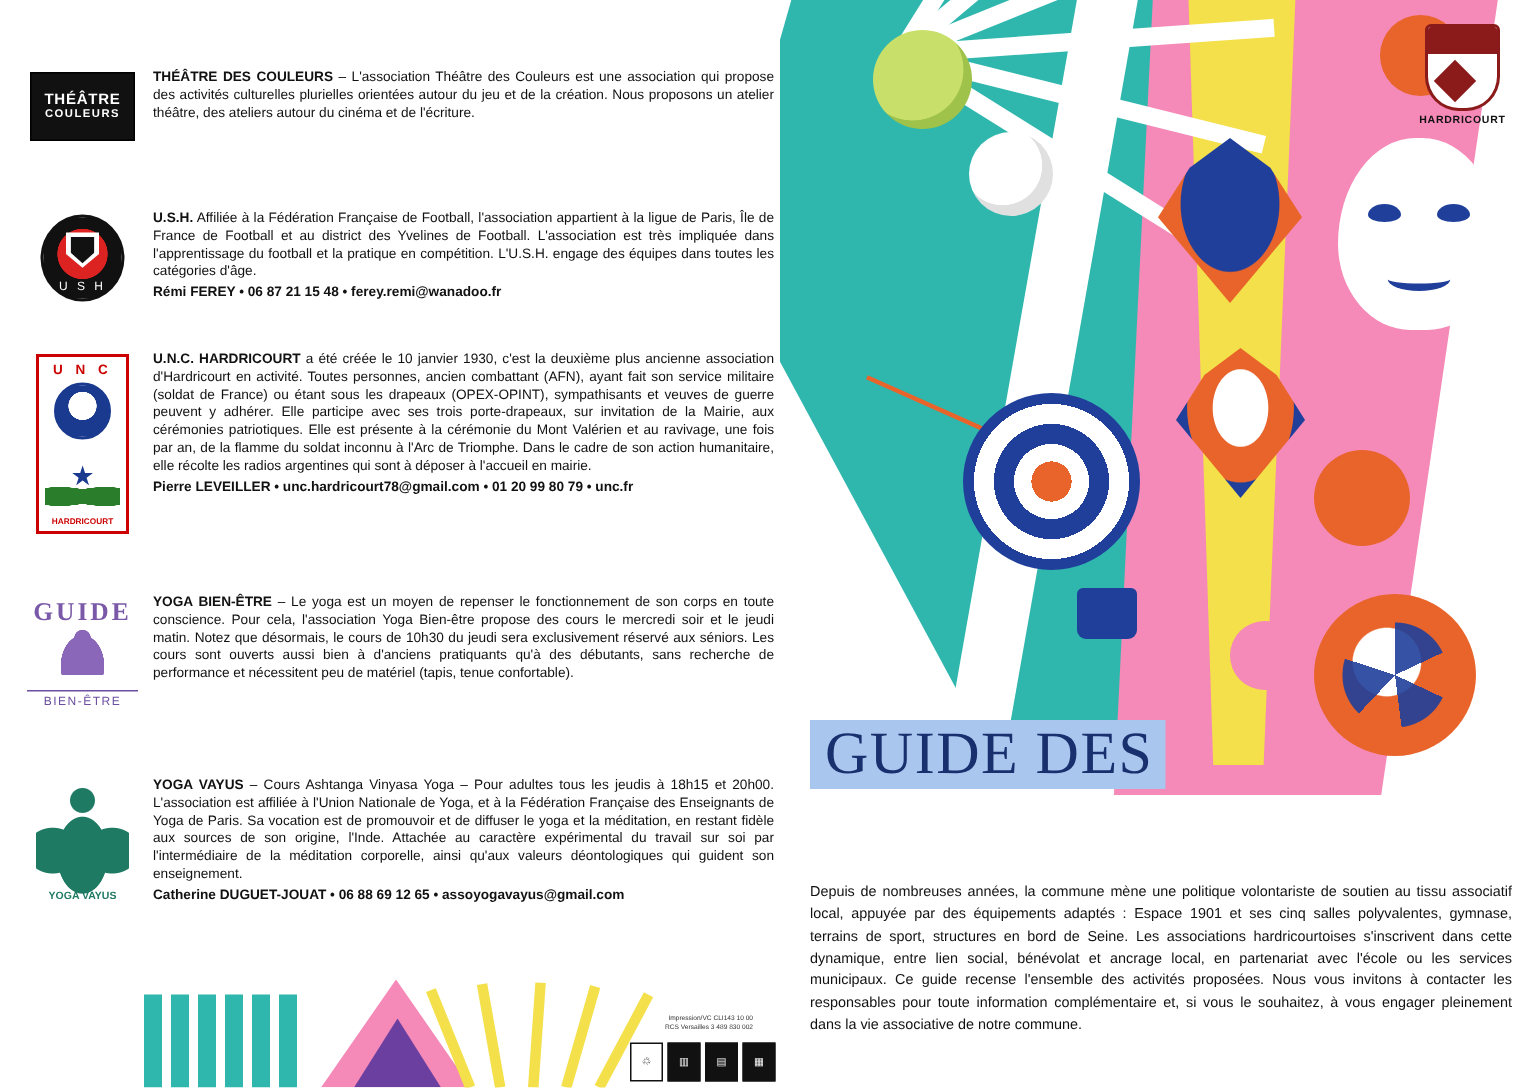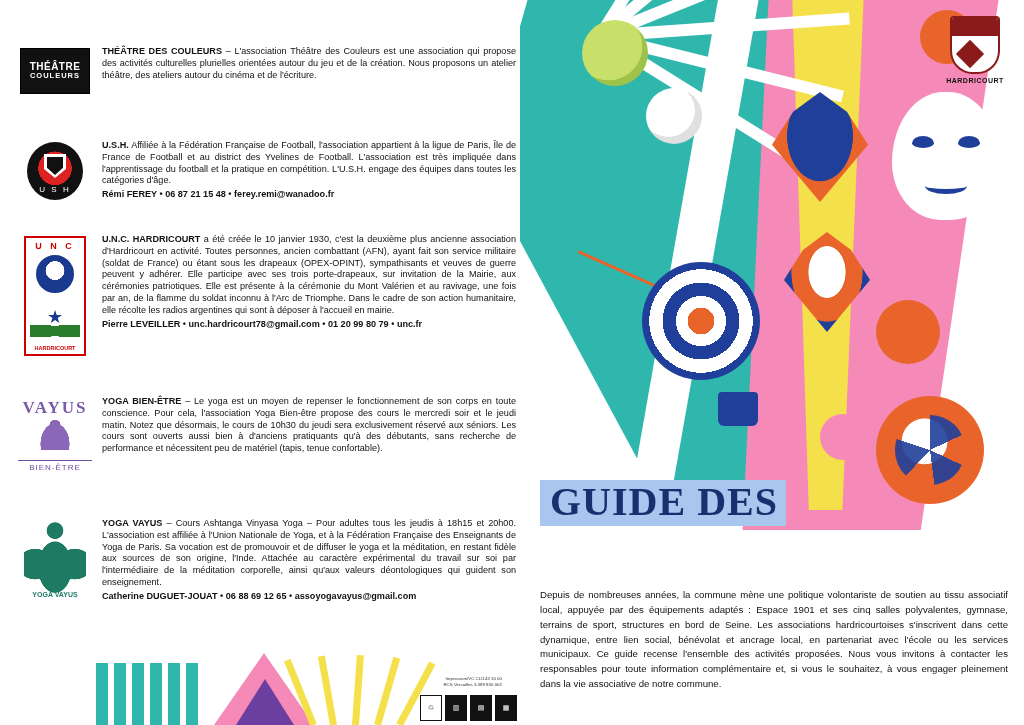--- a/index.html
+++ b/index.html
@@ -18,21 +18,21 @@
     position: absolute; left: 0; top: 0; width: 520px; height: 725px;
     background: #ffffff;
   }
   .assoc-entry {
     position: absolute;
     display: flex;
     gap: 8px;
   }
   .logo-box {
     width: 78px; flex: 0 0 78px;
-    display: flex; align-items: flex-start; justify-content: center;
+    display: flex; align-items: center; justify-content: center;
     padding-top: 2px;
   }
   .assoc-text {
     flex: 1;
     font-size: 9.1px;
     line-height: 1.30;
     color: #111;
     text-align: justify;
   }
   .assoc-text b { font-weight: bold; }
@@ -215,21 +215,21 @@
   }
   .boot {
     position: absolute; left: 198px; top: 392px; width: 40px; height: 34px;
     background: #1f3f9b; border-radius: 4px 4px 6px 6px;
   }
 
   
   .title-wrap { position: absolute; left: 540px; top: 480px; width: 470px; }
   .title-guide {
     display: inline-block; background: #a9c6ef; color: #18306e;
-    font-family: "Liberation Serif", serif; font-weight: bold; font-size: 40px;
+    font-family: "Liberation Serif", serif; font-weight: normal; font-size: 40px;
     letter-spacing: 1px; padding: 2px 8px 4px 10px; line-height: 1;
   }
   .title-assoc {
     font-family: "Liberation Serif", serif; font-style: italic; font-weight: bold;
     font-size: 58px; color: #18306e; line-height: 1; margin-top: 2px;
     letter-spacing: -1px; white-space: nowrap;
   }
   .intro-text {
     position: absolute; left: 540px; top: 588px; width: 468px;
     font-size: 9.6px; line-height: 1.55; color: #111; text-align: justify;
@@ -333,21 +333,21 @@
       </div>
       <div class="assoc-text">
         <b>U.N.C. HARDRICOURT</b><span> a été créée le 10 janvier 1930, c'est la deuxième plus ancienne association d'Hardricourt en activité. Toutes personnes, ancien combattant (AFN), ayant fait son service militaire (soldat de France) ou étant sous les drapeaux (OPEX-OPINT), sympathisants et veuves de guerre peuvent y adhérer. Elle participe avec ses trois porte-drapeaux, sur invitation de la Mairie, aux cérémonies patriotiques. Elle est présente à la cérémonie du Mont Valérien et au ravivage, une fois par an, de la flamme du soldat inconnu à l'Arc de Triomphe. Dans le cadre de son action humanitaire, elle récolte les radios argentines qui sont à déposer à l'accueil en mairie.</span>
         <span class="contact">Pierre LEVEILLER • unc.hardricourt78@gmail.com • 01 20 99 80 79 • unc.fr</span>
       </div>
     </div>
 
     <div class="assoc-entry" style="left:16px; top:396px; width:500px;">
       <div class="logo-box">
         <div class="logo-yoga-be">
-          <div class="yb-word">VAYUS</div>
+          <div class="yb-word">GUIDE</div>
           <div class="yb-fig"></div>
           <div class="yb-sub">BIEN-ÊTRE</div>
         </div>
       </div>
       <div class="assoc-text">
         <b>YOGA BIEN-ÊTRE</b><span> – Le yoga est un moyen de repenser le fonctionnement de son corps en toute conscience. Pour cela, l'association Yoga Bien-être propose des cours le mercredi soir et le jeudi matin. Notez que désormais, le cours de 10h30 du jeudi sera exclusivement réservé aux séniors. Les cours sont ouverts aussi bien à d'anciens pratiquants qu'à des débutants, sans recherche de performance et nécessitent peu de matériel (tapis, tenue confortable).</span>
       </div>
     </div>
 
     <div class="assoc-entry" style="left:16px; top:518px; width:500px;">

